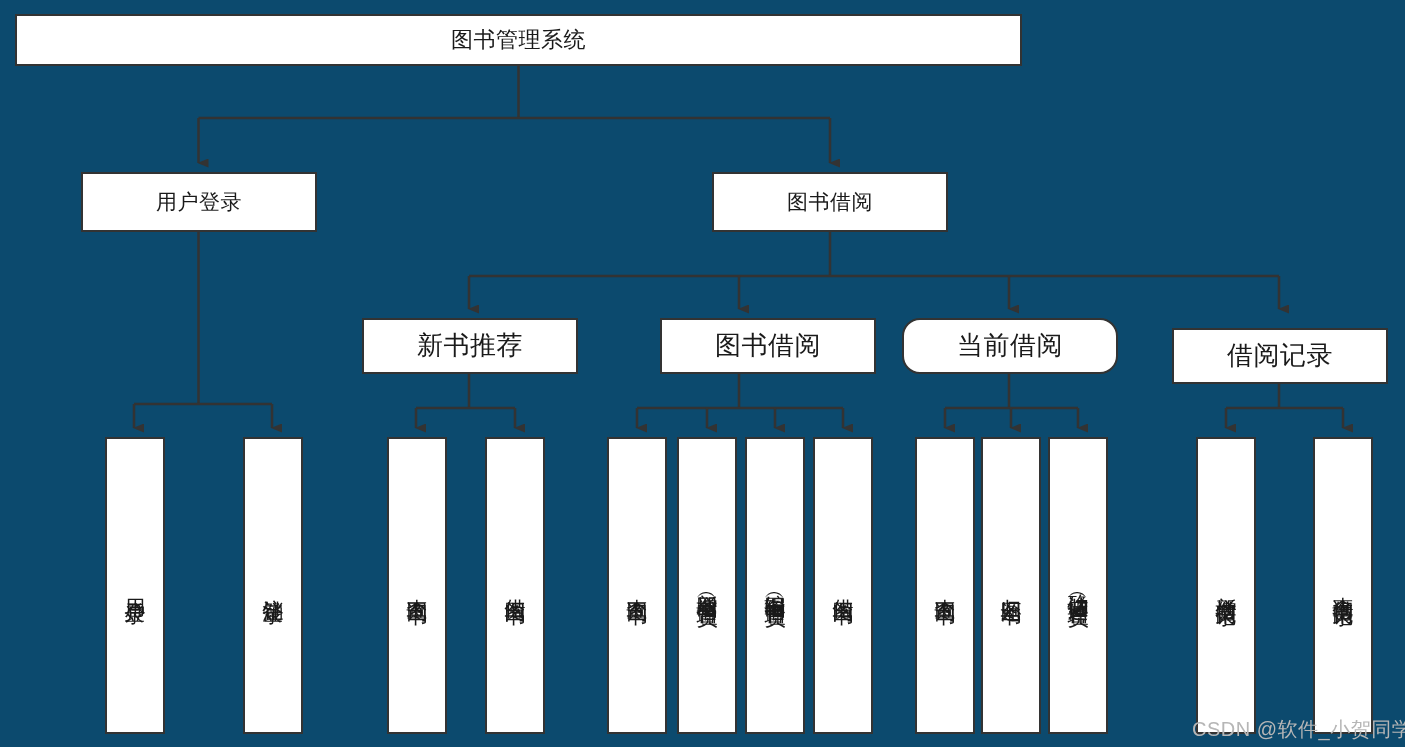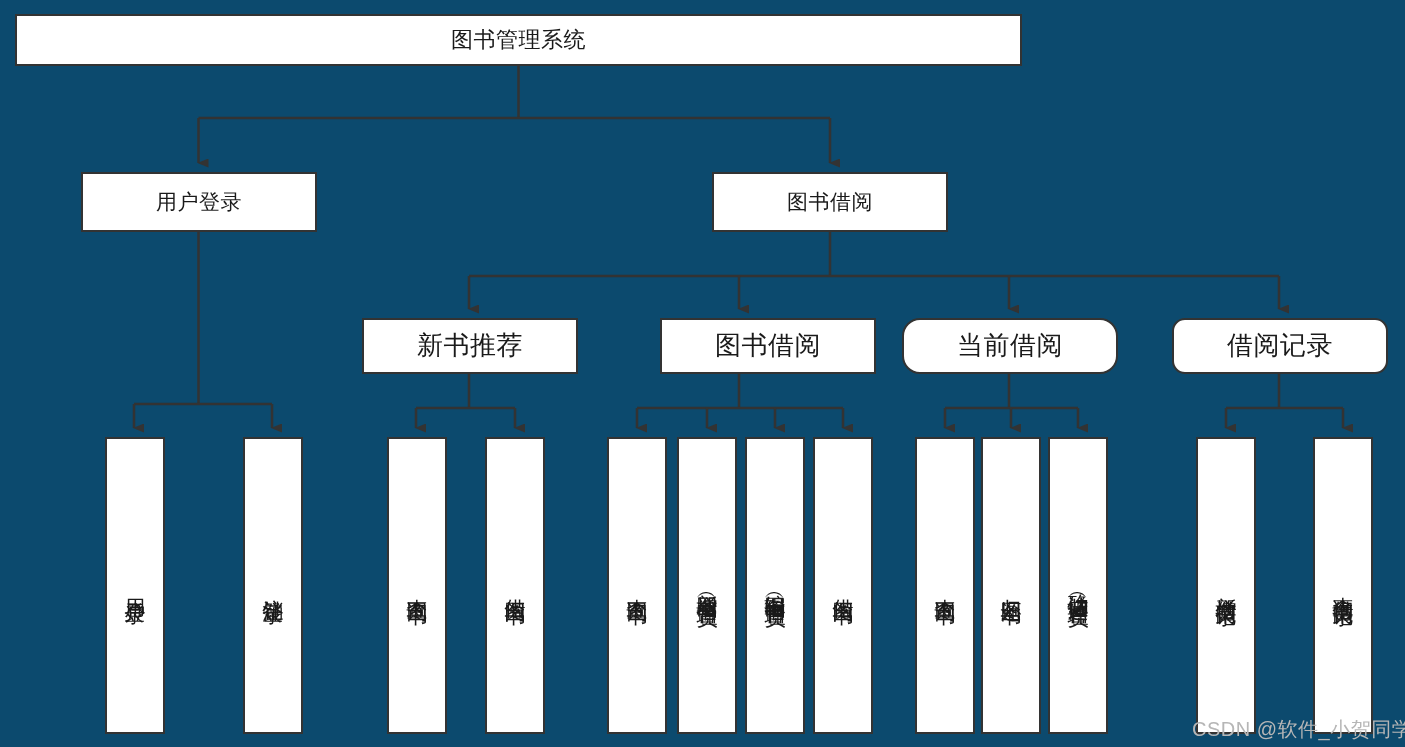--- a/index.html
+++ b/index.html
@@ -127,21 +127,21 @@
 
   <div class="node level3" style="left:362px; top:318px; width:216px; height:56px;">
     <span class="node-label">新书推荐</span>
   </div>
   <div class="node level3" style="left:660px; top:318px; width:216px; height:56px;">
     <span class="node-label">图书借阅</span>
   </div>
   <div class="node level3" style="left:902px; top:318px; width:216px; height:56px;border-radius:18px;">
     <span class="node-label">当前借阅</span>
   </div>
-  <div class="node level3" style="left:1172px; top:318px; width:216px; height:56px;border-radius:13px;">
+  <div class="node level3" style="left:1172px; top:328px; width:216px; height:56px;">
     <span class="node-label">借阅记录</span>
   </div>
 
   <div class="node vertical" style="left:105px; top:437px; width:60px; height:297px;">
     <span class="node-label">用户登录</span>
   </div>
   <div class="node vertical" style="left:243px; top:437px; width:60px; height:297px;">
     <span class="node-label">注销登录</span>
   </div>
   <div class="node vertical" style="left:387px; top:437px; width:60px; height:297px;">

